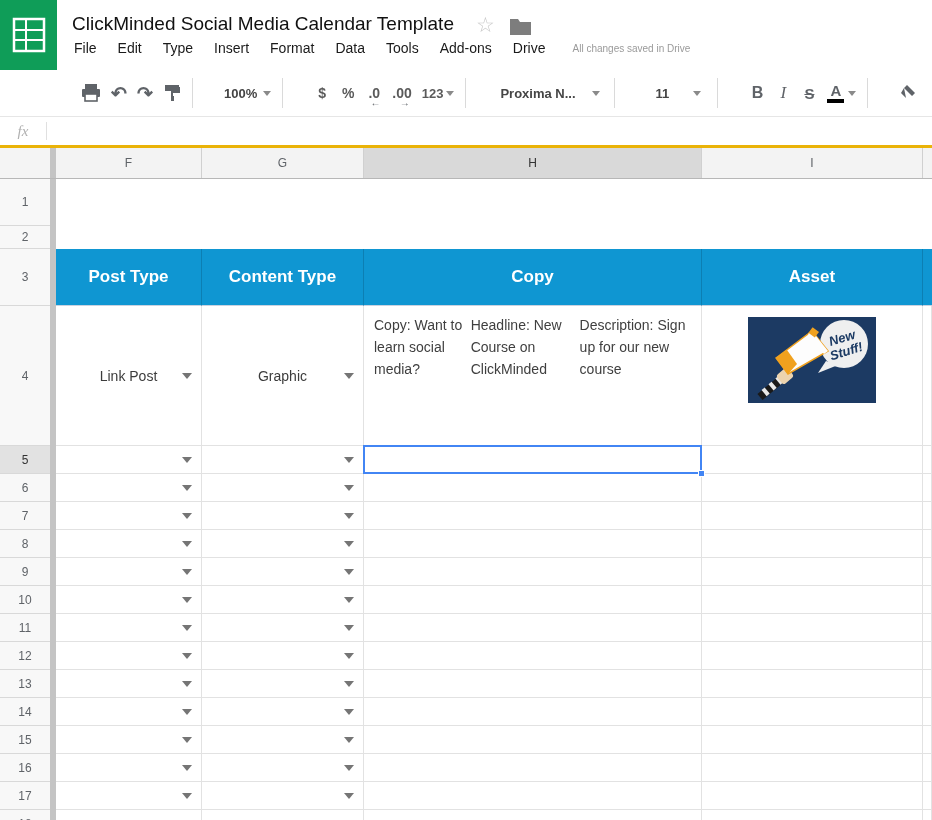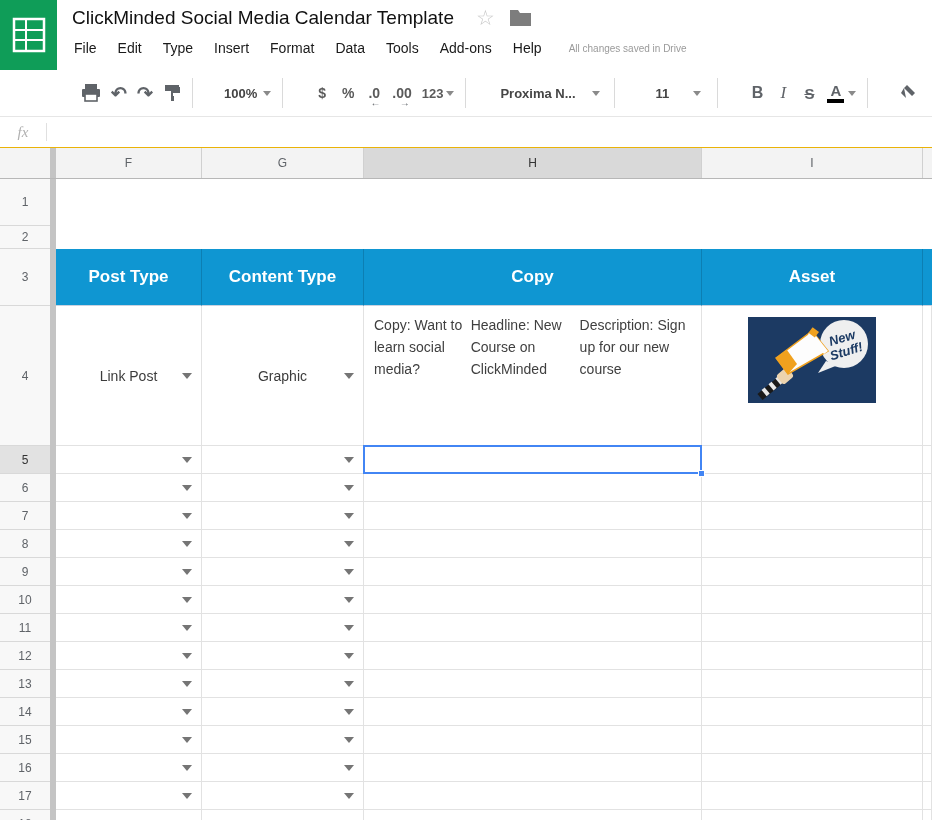--- a/index.html
+++ b/index.html
@@ -2,21 +2,21 @@
 <html><head>
 <meta charset="utf-8">
 <style>
   * { margin:0; padding:0; box-sizing:border-box; }
   html,body { width:932px; height:820px; overflow:hidden; }
   body { font-family:"Liberation Sans", sans-serif; background:#fff; position:relative; }
 
   
   .topbar { position:absolute; left:0; top:0; width:932px; height:70px; background:#fff; }
   .logo { position:absolute; left:0; top:0; width:57px; height:70px; background:#0f9d58; display:flex; align-items:center; justify-content:center; }
-  .title-row { position:absolute; left:72px; top:7px; height:28px; display:flex; align-items:flex-start; gap:14px; }
+  .title-row { position:absolute; left:72px; top:7px; height:28px; display:flex; align-items:flex-end; gap:14px; }
   .doc-title { font-size:19px; color:#111; white-space:nowrap; }
   .star { font-size:21px; color:#c9c9c9; line-height:1; margin-left:8px; }
   .menu-row { position:absolute; left:74px; top:40px; display:flex; align-items:center; gap:21px; }
   .menu-item { font-size:14px; color:#1a1a1a; cursor:pointer; }
   .save-status { font-size:10px; color:#9a9a9a; margin-left:6px; }
 
   
   .toolbar { position:absolute; left:0; top:70px; width:932px; height:47px; background:#fff; display:flex; align-items:center; border-bottom:1px solid #e6e6e6; }
   .tb-group { display:flex; align-items:center; height:100%;margin-left:20px; }
   .tb-sep { width:1px; height:30px; background:#dadada; margin:0 6px; }
@@ -29,21 +29,21 @@
   .dec-arrow { position:absolute; font-size:10px; bottom:-7px; font-weight:normal; color:#5f6368; }
   .font-name { font-size:13px; font-weight:bold; color:#454545; width:86px; text-align:left; }
   .font-size-txt { font-size:13px; font-weight:bold; color:#454545; width:26px; text-align:left; padding-left:4px; }
   .b-icon { font-weight:bold; font-size:16px; }
   .i-icon { font-family:"Liberation Serif", serif; font-style:italic; font-size:17px; }
   .s-icon { font-size:15px; text-decoration:line-through; font-weight:bold; }
   .a-icon { font-size:15px; font-weight:bold; display:flex; flex-direction:column; align-items:center; line-height:1.05; }
   .a-bar { width:17px; height:4px; background:#000; margin-top:1px; }
 
   
-  .fbar { position:absolute; left:0; top:117px; width:932px; height:31px; background:#fff; border-bottom:1px solid #eab308; display:flex; align-items:center; }
+  .fbar { position:absolute; left:0; top:117px; width:932px; height:31px; background:#fff; border-bottom:3px solid #eab308; display:flex; align-items:center; }
   .fx { font-family:"Liberation Serif", serif; font-style:italic; font-size:15px; color:#b0b0b0; width:46px; text-align:center; }
   .fbar-sep { width:1px; height:18px; background:#e0e0e0; }
   .fbar-input { flex:1; height:100%; border:none; outline:none; font-size:13px; padding:0 8px; font-family:"Liberation Sans", sans-serif; }
 
   
   .sheet { position:absolute; left:0; top:148px; width:932px; height:672px; overflow:hidden; background:#fff; }
   .colhdr-row { display:flex; height:31px; background:#f8f8f8; border-bottom:1px solid #b7b7b7; }
   .corner { width:50px; height:100%; background:#f4f4f4; border-right:none; }
   .vdiv { width:6px; height:100%; background:#c4c4c4; flex:none; }
   .colhdr { height:100%; display:flex; align-items:center; justify-content:center; font-size:12px; color:#5f6368; background:#f3f3f3; border-right:1px solid #d0d0d0; border-left:none; cursor:pointer; }
@@ -92,21 +92,21 @@
   </div>
   <div class="menu-row">
     <span class="menu-item">File</span>
     <span class="menu-item">Edit</span>
     <span class="menu-item">Type</span>
     <span class="menu-item">Insert</span>
     <span class="menu-item">Format</span>
     <span class="menu-item">Data</span>
     <span class="menu-item">Tools</span>
     <span class="menu-item">Add-ons</span>
-    <span class="menu-item">Help</span>
+    <span class="menu-item">Drive</span>
     <span class="save-status">All changes saved in Drive</span>
   </div>
 </div>
 
 <div class="toolbar">
   <div class="tb-group" style="margin-left:76px;">
     <div class="tb-btn">
       <svg width="20" height="18" viewBox="0 0 20 18">
         <rect x="4" y="0" width="12" height="5" fill="#5f6368"></rect>
         <rect x="1" y="5" width="18" height="8" rx="1" fill="#5f6368"></rect>

